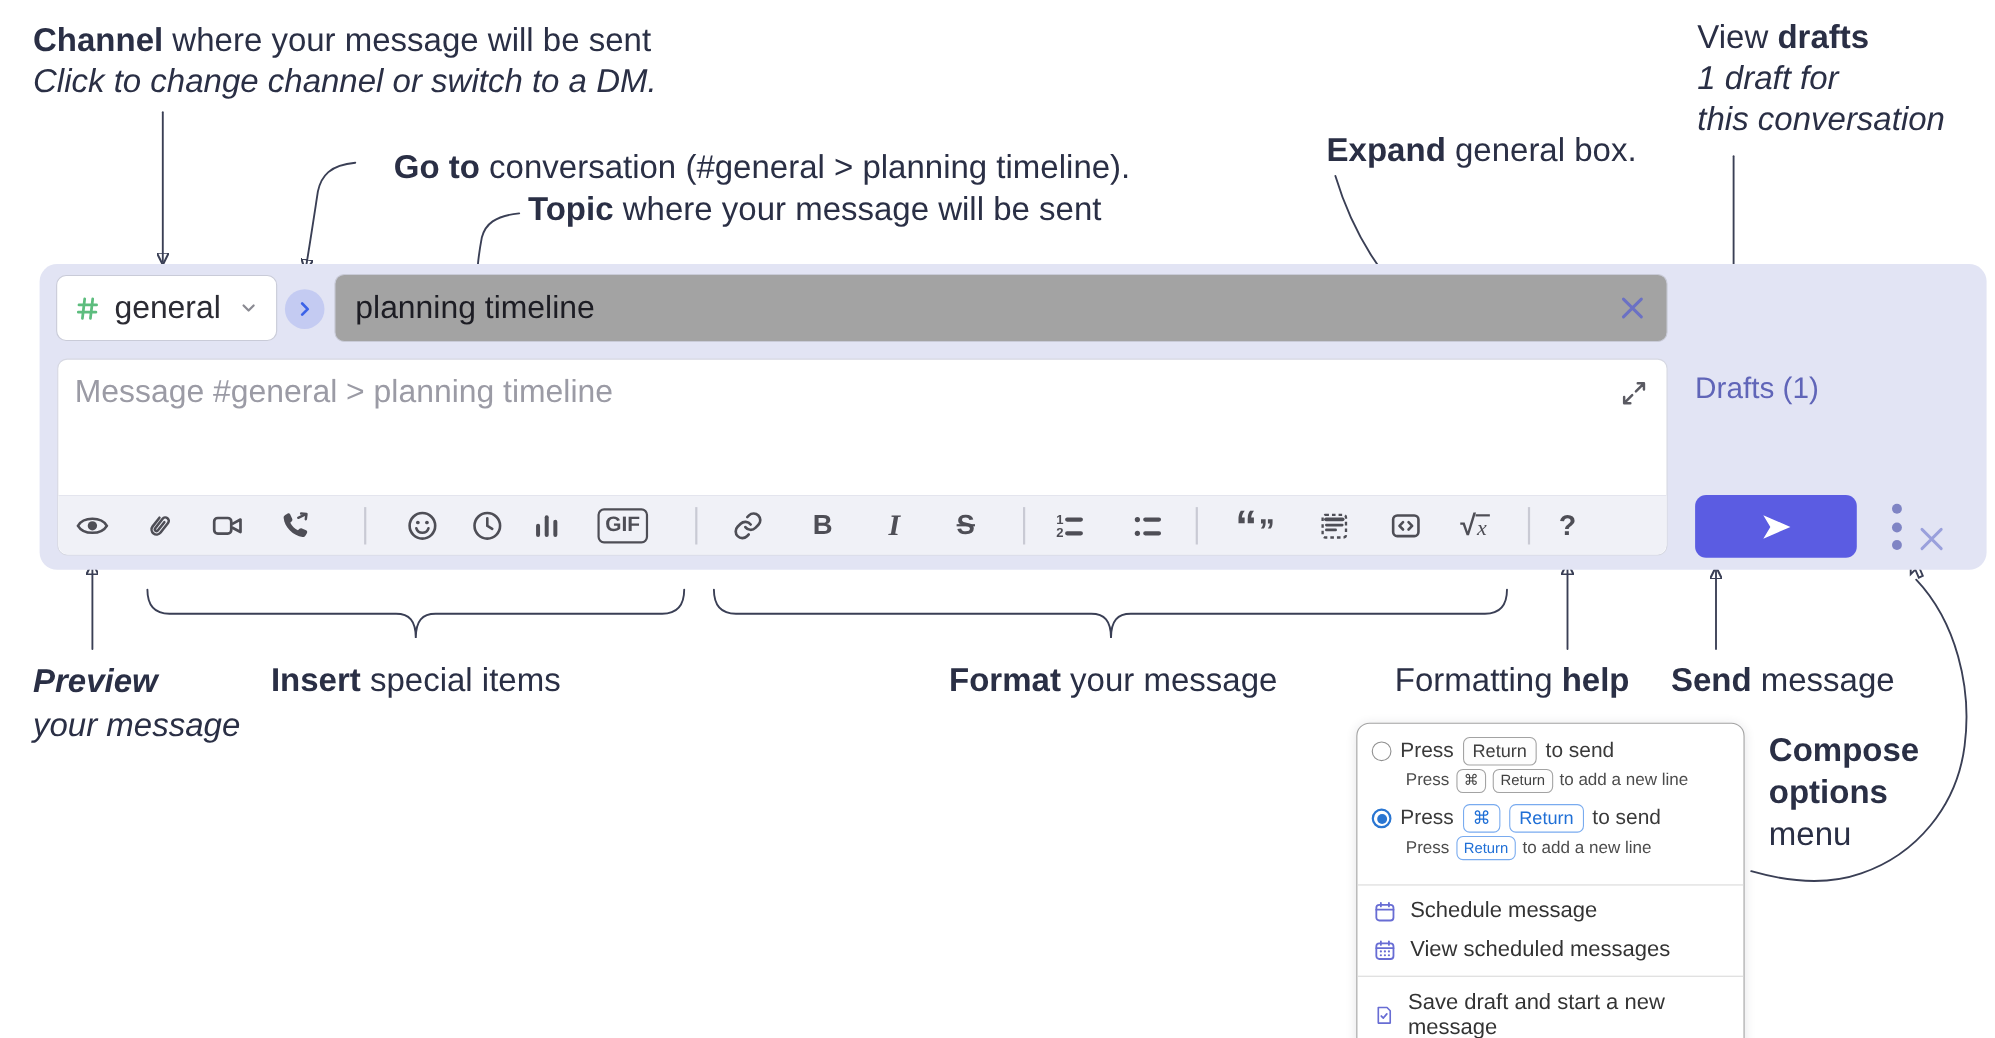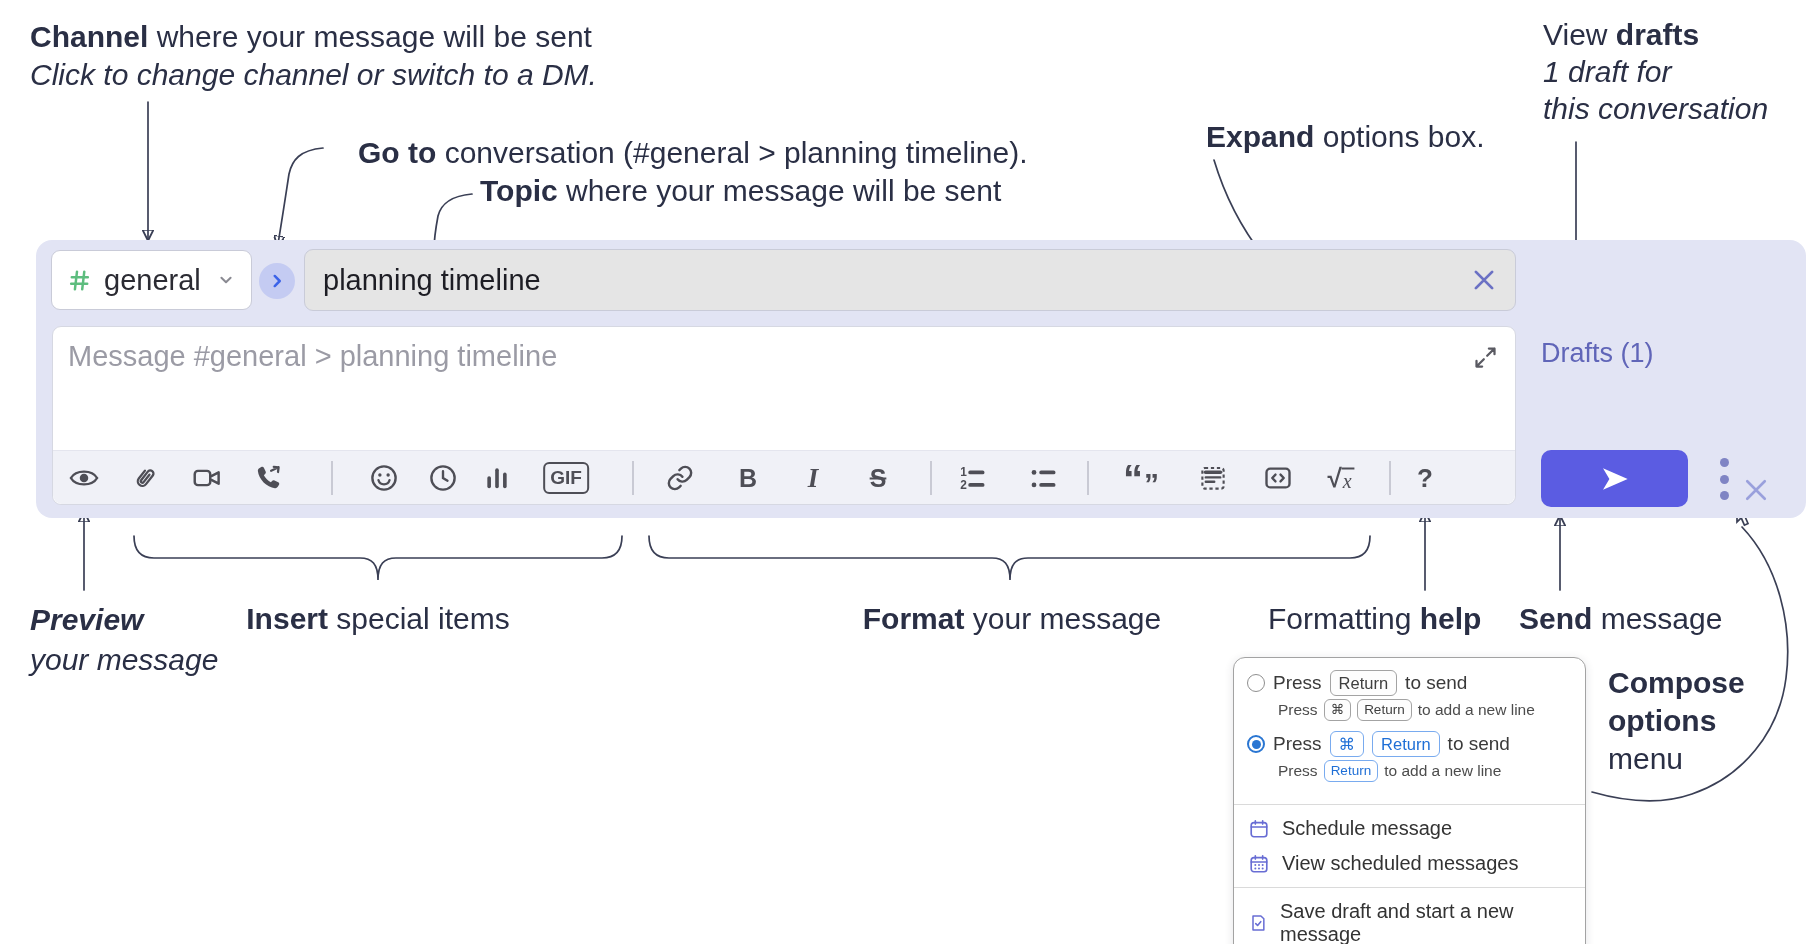--- a/index.html
+++ b/index.html
@@ -15,21 +15,21 @@
 
   
   #overlay { position:absolute; left:0; top:0; width:1814px; height:944px; pointer-events:none; }
   #overlay path, #overlay line { fill:none; stroke:#3a3f55; stroke-width:1.7; stroke-linecap:round; }
 
   
   .compose { position:absolute; left:36px; top:240px; width:1770px; height:278px; background:#e2e4f4; border-radius:16px; }
   .pill { position:absolute; left:51px; top:250px; width:201px; height:60px; background:#fff; border:1px solid #c9cbd8; border-radius:9px; display:flex; align-items:center; padding:0 14px 0 15px; cursor:pointer; }
   .pill .chname { font-size:29px; color:#2b2b33; margin:0 14px 0 12px; flex:1; }
   .gocircle { position:absolute; left:259px; top:263px; width:36px; height:36px; border-radius:50%; background:#c4cbf2; display:flex; align-items:center; justify-content:center; cursor:pointer; }
-  .topicbox { position:absolute; left:304px; top:249px; width:1212px; height:62px; background:#e5e5e5; border:1px solid #c9cbd8; border-radius:9px; display:flex; align-items:center; padding:0 16px 0 18px; }
+  .topicbox { position:absolute; left:304px; top:249px; width:1212px; height:62px; background:#a3a3a3; border:1px solid #c9cbd8; border-radius:9px; display:flex; align-items:center; padding:0 16px 0 18px; }
   .topicbox .tval { font-size:29px; color:#1d1d24; flex:1; }
   .msgbox { position:absolute; left:52px; top:326px; width:1464px; height:179px; background:#fff; border:1px solid #d6d8e2; border-radius:9px; }
   .msgbox .ph { position:absolute; left:15px; top:13px; font-size:29px; color:#9b9ba5; }
   .toolbar { position:absolute; left:0; bottom:0; width:100%; height:54px; background:#f0f1f7; border-top:1px solid #e4e5ee; border-radius:0 0 9px 9px; }
 
   .tbi { position:absolute; top:478px; transform:translate(-50%,-50%); display:flex; align-items:center; justify-content:center; color:#4e4e56; cursor:pointer; }
   .tdiv { position:absolute; top:478px; transform:translate(-50%,-50%); width:2px; height:34px; background:#c9cad4; }
   .glyph { font-size:25px; font-weight:700; color:#4e4e56; }
   .glyph.i { font-family:"Liberation Serif", serif; font-style:italic; font-weight:700; font-size:27px; }
   .glyph.s { text-decoration:line-through; }
@@ -93,21 +93,21 @@
     <div><b>Channel</b><span> where your message will be sent</span></div>
     <div class="it">Click to change channel or switch to a DM.</div>
   </div>
   <div class="note" style="left:330px; top:134px;margin-left:28px;">
     <b>Go to</b><span> conversation (#general &gt; planning timeline).</span>
   </div>
   <div class="note" style="left:480px; top:172px;">
     <b>Topic</b><span> where your message will be sent</span>
   </div>
   <div class="note" style="left:1206px; top:118px;">
-    <b>Expand</b><span> options box.</span>
+    <b>Expand</b><span> general box.</span>
   </div>
   <div class="note" style="left:1543px; top:16px; line-height:37px;">
     <div><span>View </span><b>drafts</b></div>
     <div class="it">1 draft for</div>
     <div class="it">this conversation</div>
   </div>
 
   <div class="compose">
     <span class="iconbtn" style="left:1702px; top:232px; width:36px; height:36px;">
       <svg width="30" height="30" viewBox="0 0 24 24">

